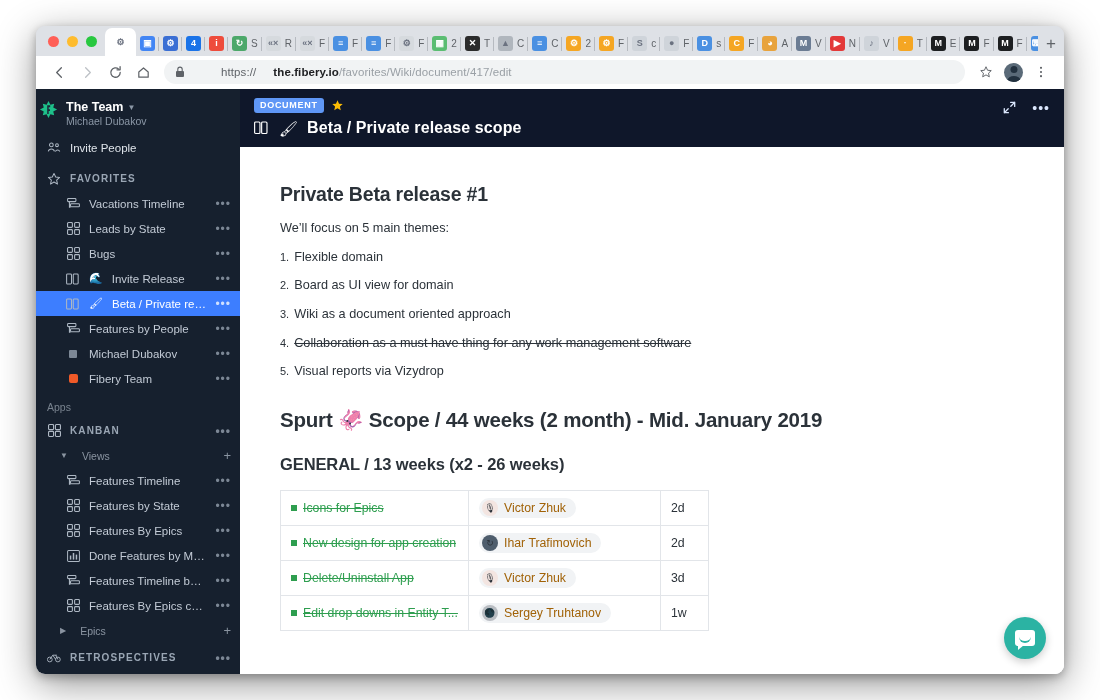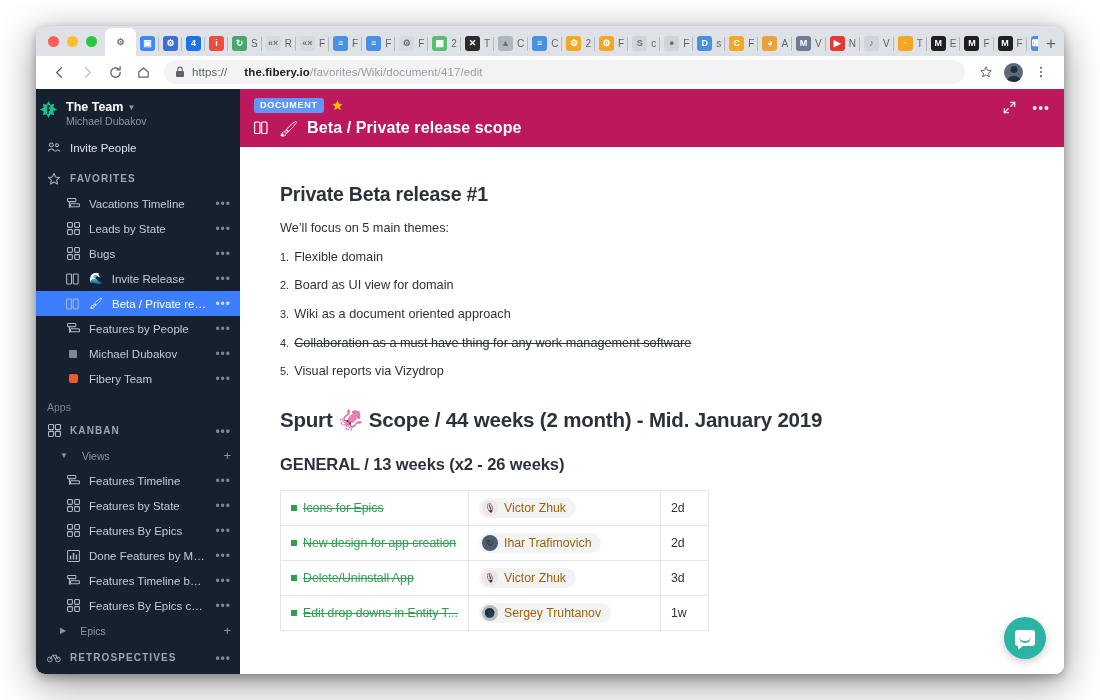--- a/index.html
+++ b/index.html
@@ -115,21 +115,21 @@
     margin: 0 6px;
     gap: 7px;
     min-width: 0;
   }
   #omnibox .url {
     font-size: 11.5px; color: #9aa0a6;
     white-space: nowrap; overflow: hidden;
     letter-spacing: 0.1px;
   }
   #omnibox .url b { color: #202124; font-weight: 700; margin-left: 17px; }
-  #omnibox .url .scheme { color: #5f6368; }
+  #omnibox .url .scheme { color: #5f6368; margin-left: 29px; }
   .tb-right { display: flex; align-items: center; gap: 2px; }
   .avatar-btn {
     width: 19px; height: 19px; border-radius: 50%;
     background: #5a6a78;
     position: relative; overflow: hidden;
     margin: 0 3px;
   }
   .avatar-btn::after {
     content: ""; position: absolute;
     left: 50%; top: 3px; width: 7px; height: 7px;
@@ -223,21 +223,21 @@
   .emoji { font-size: 11px; line-height: 1; }
 
   
   #doc-pane {
     flex: 1;
     position: relative;
     background: #ffffff;
     overflow: hidden;
   }
   #doc-header {
-    background: #be185d;
+    background: #0f172a;
     height: 58px;
     padding: 9px 14px 0 14px;
     position: relative;
     color: #fff;
   }
   .doc-badge-row { display: flex; align-items: center; gap: 7px; }
   .doc-badge {
     background: #5f97f6;
     color: #ffffff;
     font-size: 9px; font-weight: 700;

